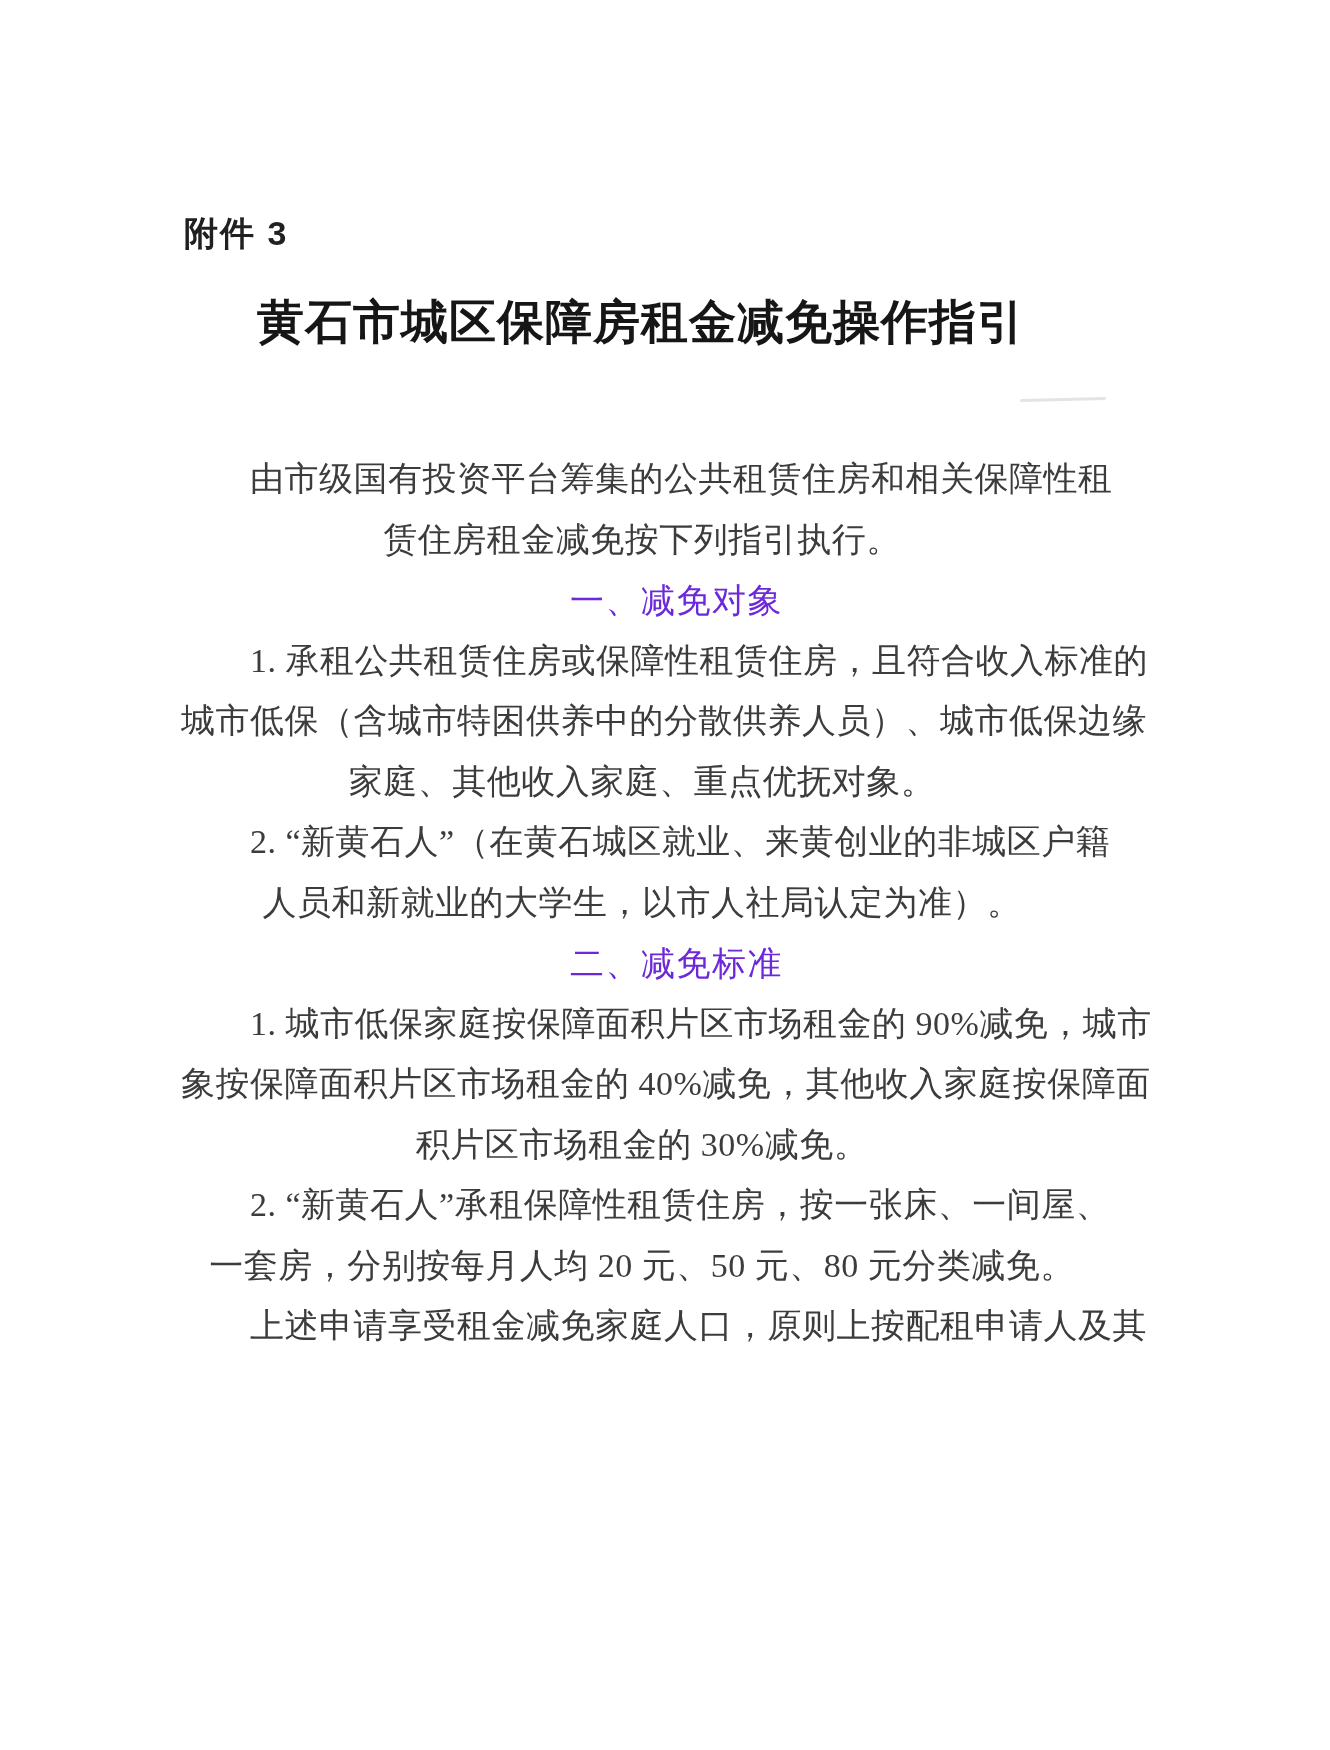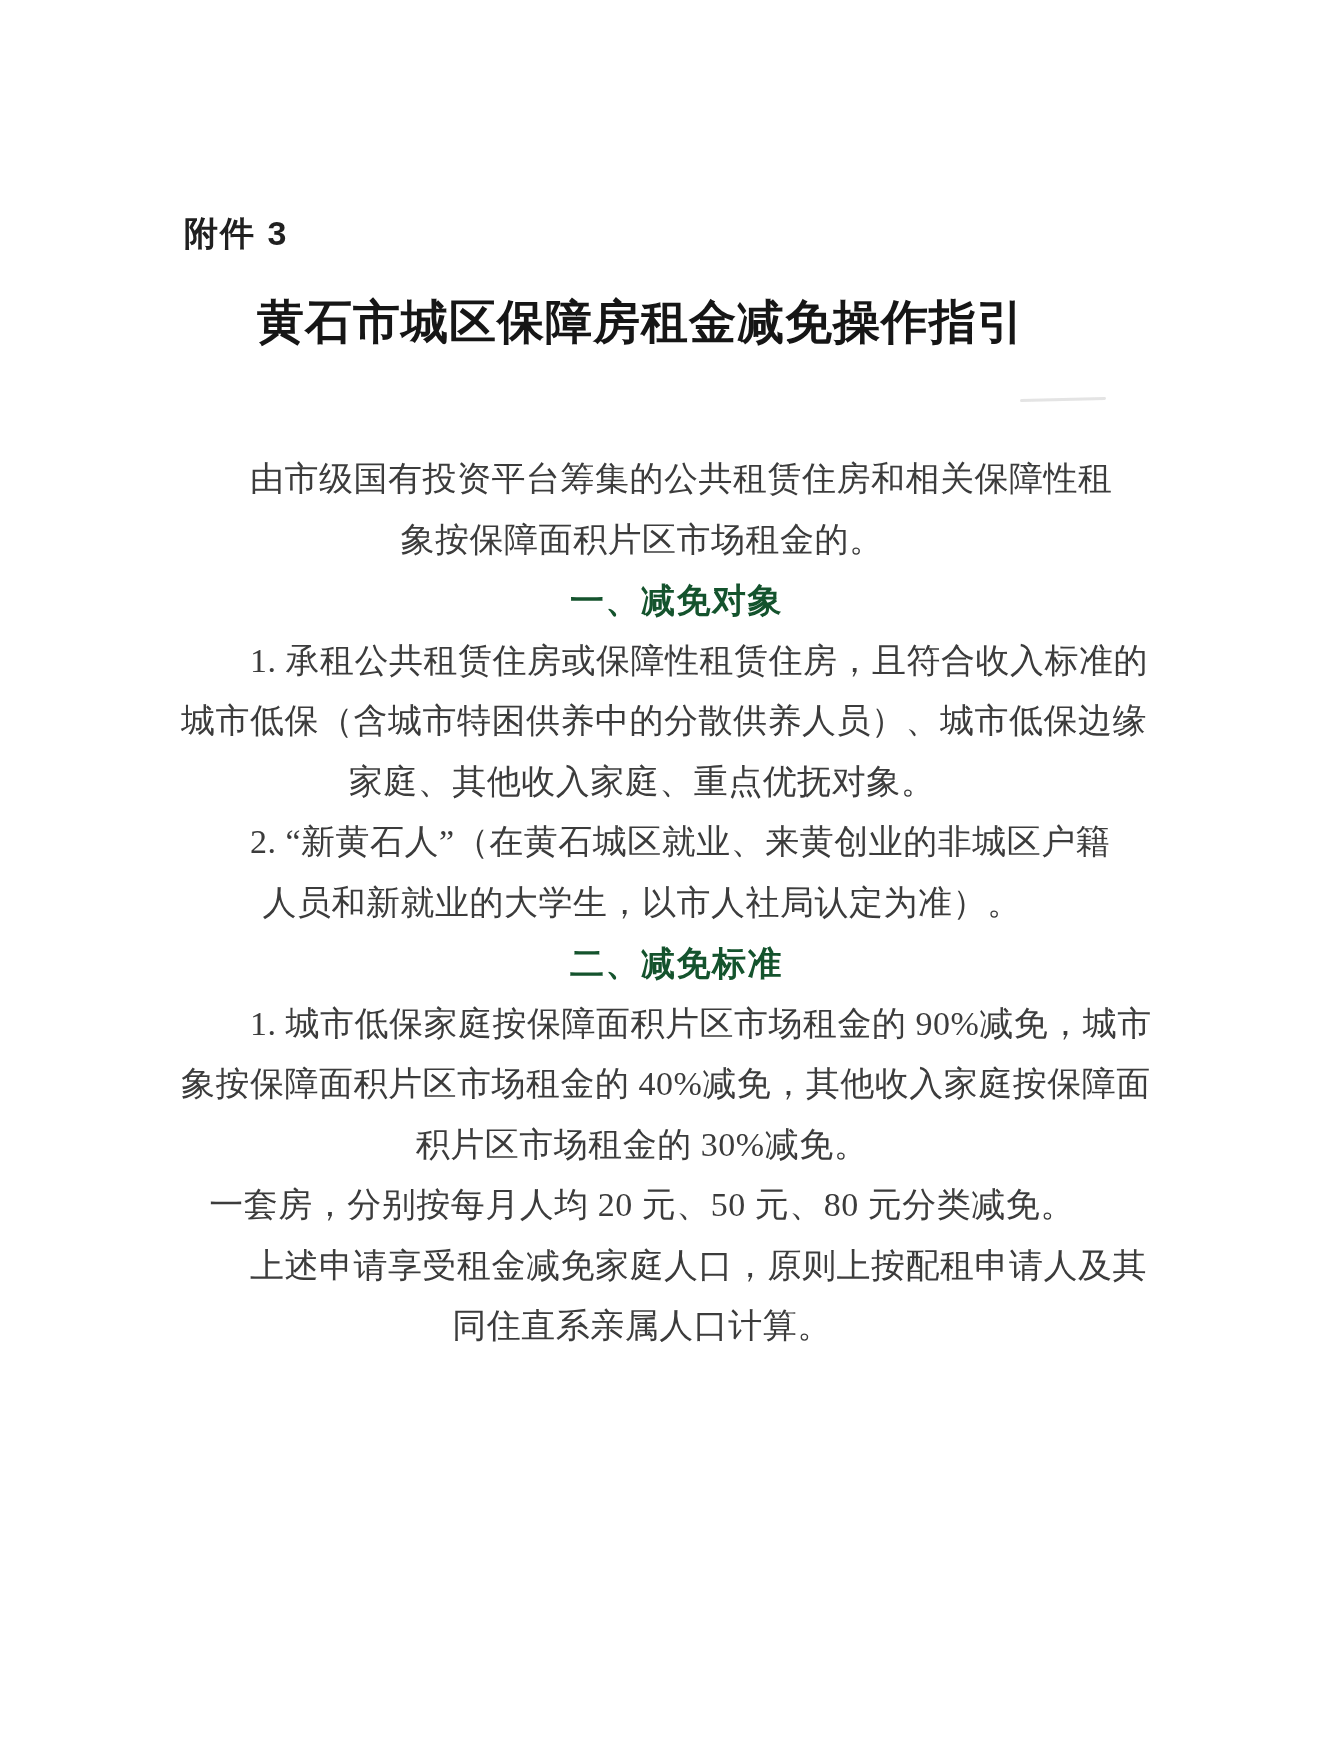--- a/index.html
+++ b/index.html
@@ -54,22 +54,22 @@
     color: #3c3c3c;
     letter-spacing: 0.5px;
     white-space: nowrap;
     text-align: center;
   }
   .line.indent {
     padding-left: 69px;
   }
   .line.heading {
     font-family: "Liberation Sans", "DejaVu Sans", sans-serif;
-    font-weight: 700;
-    color: #14532d;
+    font-weight: 400;
+    color: #6d28d9;
     letter-spacing: 1.5px;
   }
   .page-number {
     position: absolute;
     left: 183px;
     top: 1572px;
     font-size: 30px;
     line-height: 34px;
     color: #4a4a4a;
     letter-spacing: 3px;
@@ -102,31 +102,32 @@
 <body>
 
 <div class="page">
 
   <div class="annex-label">附件 3</div>
 
   <div class="doc-title">黄石市城区保障房租金减免操作指引</div>
 
   <div class="body-text">
     <div class="line indent">由市级国有投资平台筹集的公共租赁住房和相关保障性租</div>
-    <div class="line">象按保障面积片区市场租金的。</div>
+    <div class="line">赁住房租金减免按下列指引执行。</div>
     <div class="line indent heading">一、减免对象</div>
     <div class="line indent">1. 承租公共租赁住房或保障性租赁住房，且符合收入标准的</div>
     <div class="line">城市低保（含城市特困供养中的分散供养人员）、城市低保边缘</div>
     <div class="line">家庭、其他收入家庭、重点优抚对象。</div>
     <div class="line indent">2. “新黄石人”（在黄石城区就业、来黄创业的非城区户籍</div>
     <div class="line">人员和新就业的大学生，以市人社局认定为准）。</div>
     <div class="line indent heading">二、减免标准</div>
     <div class="line indent">1. 城市低保家庭按保障面积片区市场租金的 90%减免，城市</div>
     <div class="line">象按保障面积片区市场租金的 40%减免，其他收入家庭按保障面</div>
     <div class="line">积片区市场租金的 30%减免。</div>
+    <div class="line indent">2. “新黄石人”承租保障性租赁住房，按一张床、一间屋、</div>
     <div class="line">一套房，分别按每月人均 20 元、50 元、80 元分类减免。</div>
     <div class="line indent">上述申请享受租金减免家庭人口，原则上按配租申请人及其</div>
     <div class="line">同住直系亲属人口计算。</div>
   </div>
 
   <div class="page-number">— 14 —</div>
 
   <div class="scan-artifact artifact-1"></div>
   <div class="scan-artifact artifact-2"></div>
 

